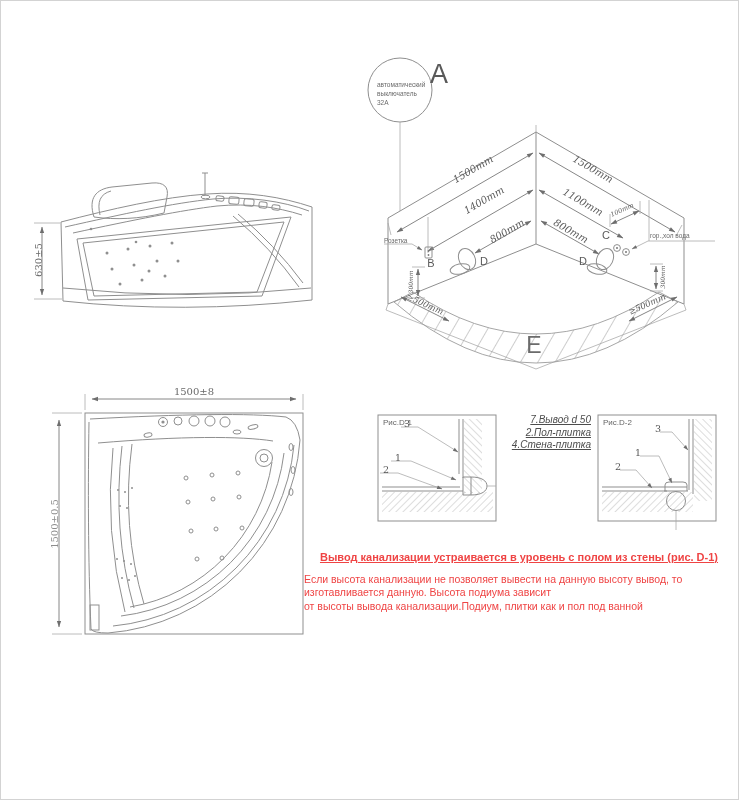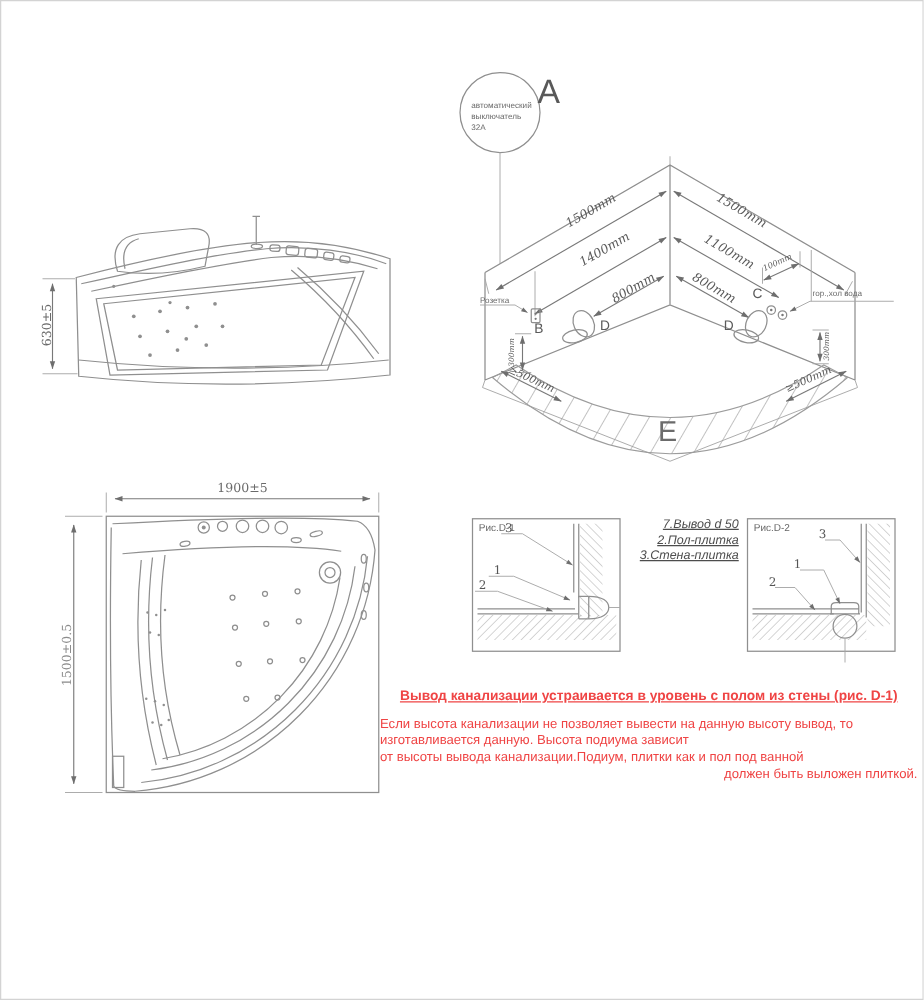--- a/index.html
+++ b/index.html
@@ -245,40 +245,39 @@
 
 <span class="lbl tiny" style="left:383px;top:236px;">Розетка</span>
 <span class="lbl tiny" style="left:649px;top:231px;">гор.,хол вода</span>
 <span class="lbl letter ctr" style="left:430px;top:262px;">B</span>
 <span class="lbl letter ctr" style="left:605px;top:234px;">C</span>
 <span class="lbl letter ctr" style="left:483px;top:260px;">D</span>
 <span class="lbl letter ctr" style="left:582px;top:260px;">D</span>
 <span class="lbl ctr" style="left:533px;top:344px;font-size:23px;color:#6b6b6b;">E</span>
 
 <span class="lbl dimplain r-90" style="left:37px;top:259px;">630±5</span>
-<span class="lbl dimplain ctr" style="left:193px;top:390px;">1900±5</span>
+<span class="lbl dimplain ctr" style="left:193px;top:390px;">1500±8</span>
 <span class="lbl dimplain r-90" style="left:53px;top:523px;color:#8c8c8c;">1500±0.5</span>
 
 <span class="lbl fig" style="left:382px;top:417px;">Рис.D-1</span>
 <span class="lbl fig" style="left:602px;top:417px;">Рис.D-2</span>
 <span class="lbl num ctr" style="left:406px;top:422px;">3</span>
 <span class="lbl num ctr" style="left:397px;top:456px;">1</span>
 <span class="lbl num ctr" style="left:385px;top:468px;">2</span>
 <span class="lbl num ctr" style="left:657px;top:427px;">3</span>
 <span class="lbl num ctr" style="left:637px;top:451px;">1</span>
 <span class="lbl num ctr" style="left:617px;top:465px;">2</span>
 
 <div id="legend">
   <span>7.Вывод d 50</span>
   <span>2.Пол-плитка</span>
-  <span>3.Стена-плитка</span>
+  <span>4.Стена-плитка</span>
 </div>
 
 <div id="notes">
   <div class="h">Вывод канализации устраивается в уровень с полом из стены (рис. D-1)</div>
   <div class="gap"></div>
   <div class="b">Если высота канализации не позволяет вывести на данную высоту вывод, то</div>
   <div class="b">изготавливается данную. Высота подиума зависит</div>
   <div class="b">от высоты вывода канализации.Подиум, плитки как и пол под ванной</div>
-  <div class="b right">должен быть выложен плиткой.</div>
 </div>
 
 </div>
 
 </body></html>

